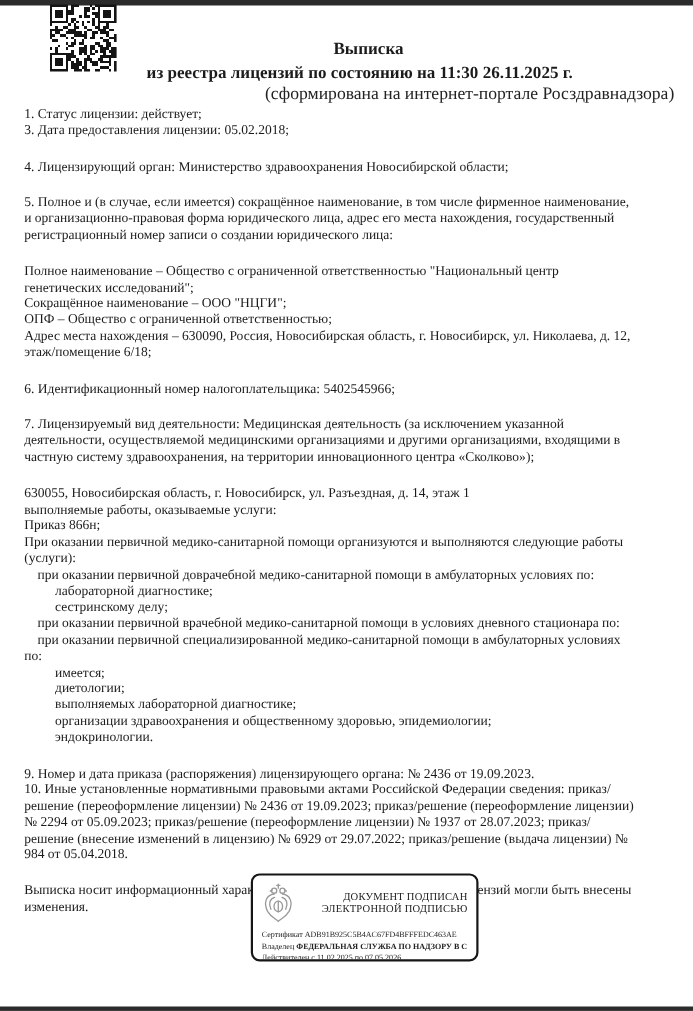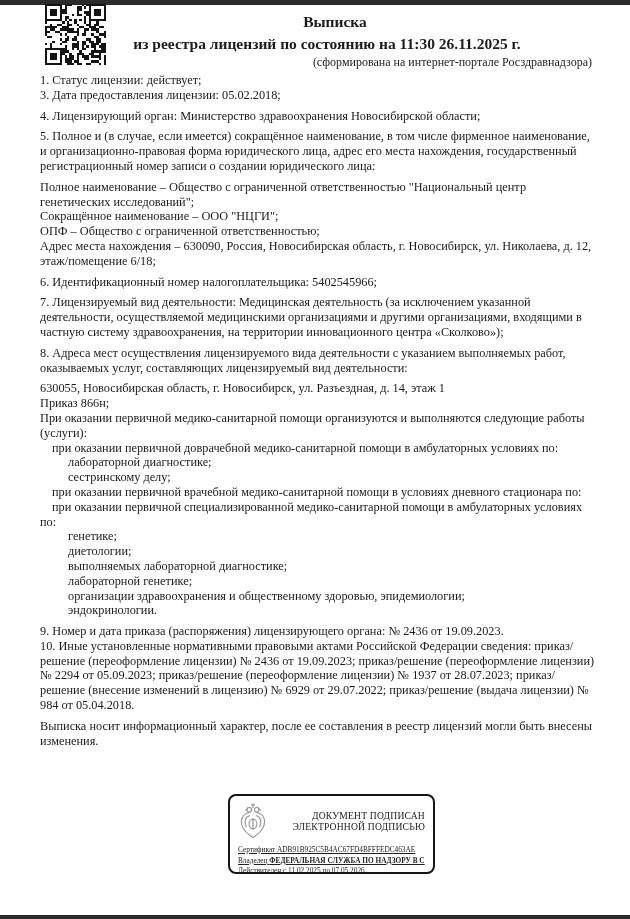--- a/index.html
+++ b/index.html
@@ -11,64 +11,64 @@
     overflow:hidden;
     font-family:"Liberation Serif","DejaVu Serif",serif;
     color:#1b1b1b;
   }
   .edge-top{position:absolute;top:0;left:0;width:100%;height:5px;background:#2b2b2b;}
   .edge-bottom{position:absolute;bottom:0;left:0;width:100%;height:4px;background:#2b2b2b;}
 
   .qr{position:absolute;left:45px;top:4px;width:61px;height:61px;}
   .qr svg{width:100%;height:100%;shape-rendering:crispEdges;}
 
-  .header{padding-top:12px;}
+  .header{padding-top:12px;margin-top:23px;}
   .title-line1{
     text-align:center;font-weight:bold;font-size:15.5px;line-height:19px;
     padding-left:40px;
   }
   .title-line2{
     text-align:center;font-weight:bold;font-size:15.5px;line-height:19px;
     margin-top:3px;padding-left:24px;
   }
   .subtitle{
-    text-align:right;font-size:12px;line-height:13px;
-    margin-top:3px;padding-right:38px;color:#222;
+    text-align:right;font-size:16px;line-height:13px;
+    margin-top:3px;padding-right:17px;color:#222;
   }
 
   .doc-body{
     margin-top:4px;
-    padding-left:40px;
+    padding-left:22px;
     width:557px;
     font-size:12.3px;
     line-height:14.8px;
     text-align:left;
   }
   .para{margin:0;}
-  .para.gap{margin-top:6px;}
+  .para.gap{margin-top:18px;}
   .para.ind1{text-indent:12px;}
   .para.ind2{padding-left:28px;}
 
   .stamp{
     position:absolute;left:228px;top:794px;
     width:207px;height:80px;
     border:2px solid #161616;border-radius:8px;
     background:#fff;box-sizing:border-box;
     padding:6px 8px 4px 8px;
     overflow:hidden;
     z-index:5;
   }
   .stamp-top{display:flex;align-items:center;}
   .emblem{width:30px;height:38px;flex:0 0 30px;margin-right:4px;}
   .stamp-title{
     flex:1;text-align:right;
     font-size:9.6px;line-height:11.5px;
     color:#222;letter-spacing:.2px;
   }
-  .stamp-lines{margin-top:5px;font-size:7.3px;line-height:10.6px;color:#222;white-space:nowrap;text-decoration:underline;}
+  .stamp-lines{margin-top:5px;font-size:7.3px;line-height:10.6px;color:#222;white-space:nowrap;}
   .stamp-lines .owner b{font-weight:bold;}
 </style>
 </head>
 <body>
 
 <div class="page">
   <div class="edge-top"></div>
 
   <div class="qr">
     <svg id="qr-svg" viewBox="0 0 25 25" fill="#141414">
@@ -400,33 +400,32 @@
       <div class="para">1. Статус лицензии: действует;</div>
       <div class="para">3. Дата предоставления лицензии: 05.02.2018;</div>
       <div class="para gap">4. Лицензирующий орган: Министерство здравоохранения Новосибирской области;</div>
       <div class="para gap">5. Полное и (в случае, если имеется) сокращённое наименование, в том числе фирменное наименование, и организационно-правовая форма юридического лица, адрес его места нахождения, государственный регистрационный номер записи о создании юридического лица:</div>
       <div class="para gap">Полное наименование – Общество с ограниченной ответственностью "Национальный центр генетических исследований";</div>
       <div class="para">Сокращённое наименование – ООО "НЦГИ";</div>
       <div class="para">ОПФ – Общество с ограниченной ответственностью;</div>
       <div class="para">Адрес места нахождения – 630090, Россия, Новосибирская область, г. Новосибирск, ул. Николаева, д. 12, этаж/помещение 6/18;</div>
       <div class="para gap">6. Идентификационный номер налогоплательщика: 5402545966;</div>
       <div class="para gap">7. Лицензируемый вид деятельности: Медицинская деятельность (за исключением указанной деятельности, осуществляемой медицинскими организациями и другими организациями, входящими в частную систему здравоохранения, на территории инновационного центра «Сколково»);</div>
-      <div class="para gap">8. Адреса мест осуществления лицензируемого вида деятельности с указанием выполняемых работ, оказываемых услуг, составляющих лицензируемый вид деятельности:</div>
       <div class="para gap">630055, Новосибирская область, г. Новосибирск, ул. Разъездная, д. 14, этаж 1</div>
+      <div class="para">выполняемые работы, оказываемые услуги:</div>
       <div class="para">Приказ 866н;</div>
       <div class="para">При оказании первичной медико-санитарной помощи организуются и выполняются следующие работы (услуги):</div>
       <div class="para ind1">при оказании первичной доврачебной медико-санитарной помощи в амбулаторных условиях по:</div>
       <div class="para ind2">лабораторной диагностике;</div>
       <div class="para ind2">сестринскому делу;</div>
       <div class="para ind1">при оказании первичной врачебной медико-санитарной помощи в условиях дневного стационара по:</div>
       <div class="para ind1">при оказании первичной специализированной медико-санитарной помощи в амбулаторных условиях по:</div>
-      <div class="para ind2">генетике;</div>
+      <div class="para ind2">имеется;</div>
       <div class="para ind2">диетологии;</div>
       <div class="para ind2">выполняемых лабораторной диагностике;</div>
-      <div class="para ind2">лабораторной генетике;</div>
       <div class="para ind2">организации здравоохранения и общественному здоровью, эпидемиологии;</div>
       <div class="para ind2">эндокринологии.</div>
       <div class="para gap">9. Номер и дата приказа (распоряжения) лицензирующего органа: № 2436 от 19.09.2023.</div>
       <div class="para">10. Иные установленные нормативными правовыми актами Российской Федерации сведения: приказ/решение (переоформление лицензии) № 2436 от 19.09.2023; приказ/решение (переоформление лицензии) № 2294 от 05.09.2023; приказ/решение (переоформление лицензии) № 1937 от 28.07.2023; приказ/решение (внесение изменений в лицензию) № 6929 от 29.07.2022; приказ/решение (выдача лицензии) № 984 от 05.04.2018.</div>
       <div class="para gap">Выписка носит информационный характер, после ее составления в реестр лицензий могли быть внесены изменения.</div>
     </div>
 
   <div class="stamp">
     <div class="stamp-top">
       <svg class="emblem" viewBox="0 0 40 50" fill="none" stroke="#9a9a9a" stroke-width="1.6" stroke-linecap="round">

